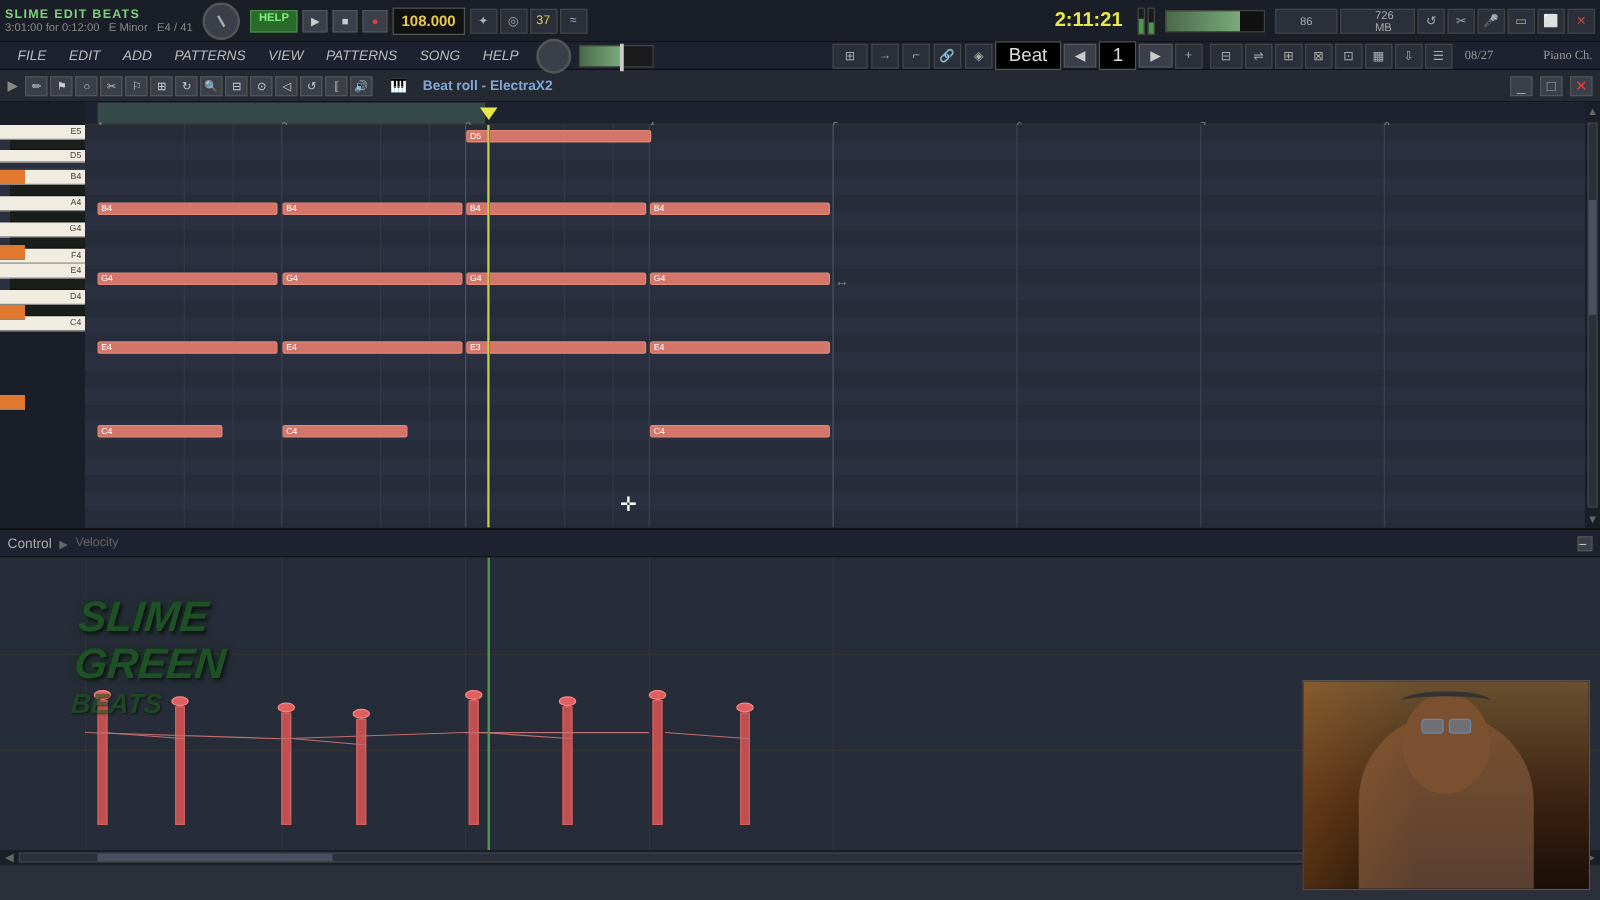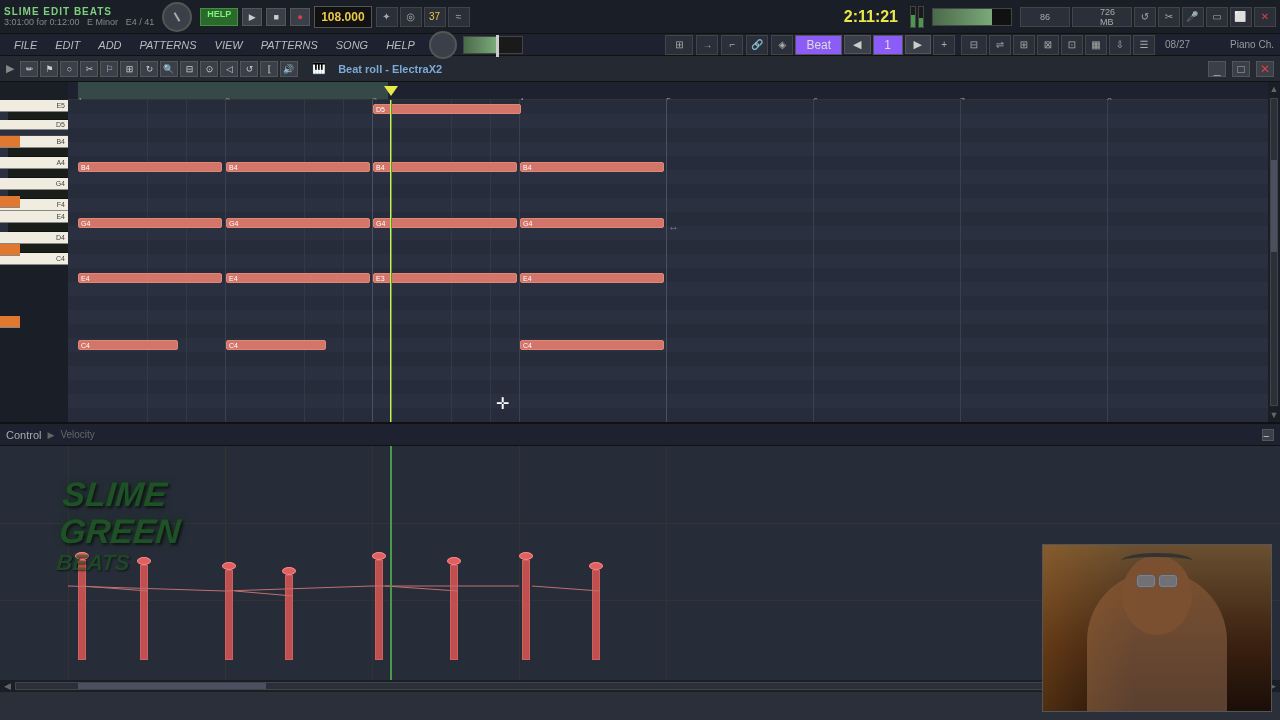--- a/index.html
+++ b/index.html
@@ -38,21 +38,21 @@
       background: #1e2230;
       display: flex;
       align-items: center;
       padding: 0 6px;
       gap: 2px;
       border-bottom: 1px solid #111;
     }
     .menu-item { color: #bbb; font-size: 11px; padding: 2px 8px; cursor: pointer; font-style: italic; }
     .menu-spacer { flex: 1; }
     .beat-btn { background: #3a3f4a; border: 1px solid #555; color: #ccc; padding: 2px 8px; font-size: 11px; cursor: pointer; }
-    .beat-display { background: #8b5cf6; border: 1px solid #555; color: #ddd; padding: 2px 10px; font-size: 12px; }
+    .beat-display { background: #000000; border: 1px solid #555; color: #ddd; padding: 2px 10px; font-size: 15px; }
 
     
     #piano-roll-header {
       height: 26px;
       background: #252932;
       display: flex;
       align-items: center;
       padding: 0 6px;
       border-bottom: 1px solid #111;
       gap: 6px;
@@ -280,21 +280,21 @@
     <div class="top-btn" style="width:26px;">⊟</div>
     <div class="top-btn">⇌</div>
     <div class="top-btn">⊞</div>
     <div class="top-btn">⊠</div>
     <div class="top-btn">⊡</div>
     <div class="top-btn">▦</div>
     <div class="top-btn">⇩</div>
     <div class="top-btn">☰</div>
   </div>
 
-  <div style="display:flex; align-items:flex-start; gap:20px; margin-left:8px; color:#999; font-size:10px;">
+  <div style="display:flex; align-items:flex-start; gap:20px; margin-left:8px; color:#999; font-size:10px;font-family:Liberation Serif, serif;">
     <span>08/27</span>
       <br>
     <span>Piano Ch.</span>
   </div>
 </div>
 
 <div id="piano-roll-header">
   <span style="color:#888; font-size:11px;">▶</span>
   <div style="display:flex; gap:2px;">
     <div class="pr-btn">✏</div>

